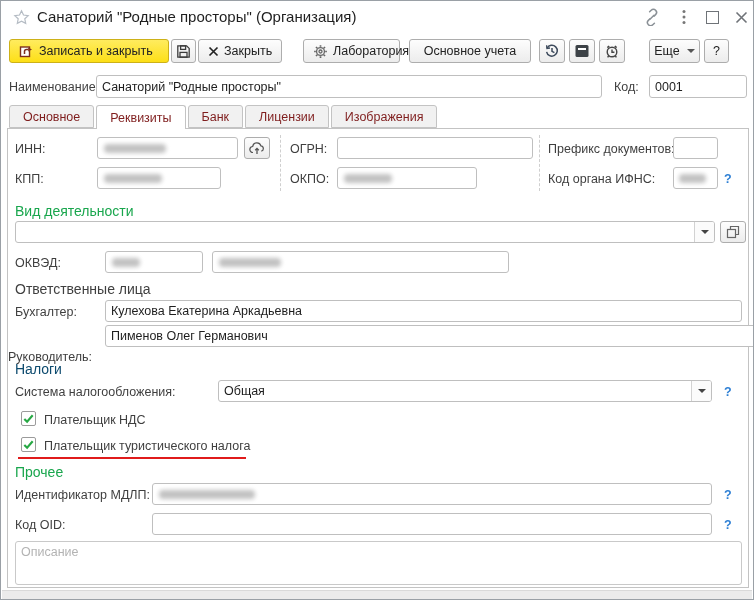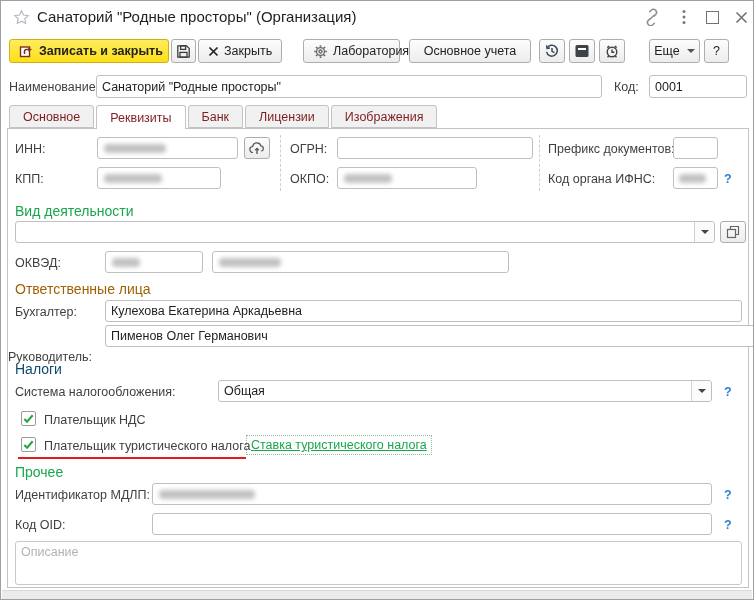--- a/index.html
+++ b/index.html
@@ -7,21 +7,21 @@
   #win{position:relative;width:754px;height:600px;box-sizing:border-box;border:1px solid #9aa0a6;background:#fff;overflow:hidden;}
   .abs{position:absolute;}
   
   .title{font-size:15px;color:#1f1f1f;white-space:nowrap;}
   .winbtn{display:flex;align-items:center;justify-content:center;width:22px;height:20px;cursor:default;}
   
   .btn{position:absolute;top:38px;height:24px;display:inline-flex;align-items:center;gap:5px;padding:0 9px;
        border:1px solid #adadad;border-radius:3px;background:linear-gradient(#fdfdfd,#ececec);
        font-size:12.5px;color:#222;box-sizing:border-box;white-space:nowrap;}
   .btn.icononly{padding:0;justify-content:center;}
-  .btn.yellow{background:linear-gradient(#ffec5f,#fddf17);border-color:#cdb118;font-weight:bold;}
+  .btn.yellow{background:linear-gradient(#ffec5f,#fddf17);border-color:#cdb118;font-weight:normal;}
   .caret{width:0;height:0;border-left:4px solid transparent;border-right:4px solid transparent;border-top:4px solid #555;display:inline-block;margin-left:2px;}
   
   .lbl{font-size:12.5px;color:#3f3f3f;white-space:nowrap;}
   .inp{position:absolute;height:22px;box-sizing:border-box;border:1px solid #bfbfbf;border-radius:3px;
        padding:0 5px;font-size:12.5px;color:#1e1e1e;background:#fff;font-family:inherit;outline:none;}
   .sect{font-size:14px;white-space:nowrap;}
   .blob{position:absolute;height:9px;border-radius:4px;background:#c2c2c2;filter:blur(2px);}
   .vdash{position:absolute;width:0;border-left:1px dashed #cfcfcf;}
   .help{font-size:12.5px;font-weight:bold;text-decoration:none;cursor:pointer;}
   .combo-dd{position:absolute;top:0;right:0;width:19px;height:20px;border-left:1px solid #d2d2d2;display:flex;align-items:center;justify-content:center;background:#fbfbfb;border-radius:0 2px 2px 0;}
@@ -227,21 +227,21 @@
       </span>
     </span>
     <span class="abs lbl" style="left:7px;top:127px;">ОКВЭД:</span>
     <span class="inp" style="left:97px;top:122px;width:98px;">
       <span class="blob" style="left:6px;top:6px;width:28px;"></span>
     </span>
     <span class="inp" style="left:204px;top:122px;width:297px;">
       <span class="blob" style="left:6px;top:6px;width:62px;"></span>
     </span>
 
-    <div class="abs sect" style="left:7px;top:152px;color:#a16207;">Ответственные лица</div>
+    <div class="abs sect" style="left:7px;top:152px;color:#404040;">Ответственные лица</div>
     <span class="abs lbl" style="left:7px;top:176px;">Бухгалтер:</span>
     <input class="inp" style="left: 97px; top: 171px; width: 637px;" value="Кулехова Екатерина Аркадьевна">
     <span class="abs lbl" style="left:0;top:206px;margin-top:15px;">Руководитель:</span>
     <input class="inp" style="left: 97px; top: 196px; width: 733px;" value="Пименов Олег Германович">
 
     <div class="abs sect" style="left:7px;top:232px;color:#0c4a6e;">Налоги</div>
     <span class="abs lbl" style="left:7px;top:256px;">Система налогообложения:</span>
     <span class="inp" style="left:210px;top:251px;width:494px;">
       <input style="position: absolute; left: 0px; top: 0px; width: 468px; height: 20px; border: none; outline: none; padding: 0px 5px; font-style: inherit; font-variant: inherit; font-weight: inherit; font-stretch: inherit; line-height: inherit; font-family: inherit; font-optical-sizing: inherit; font-size-adjust: inherit; font-kerning: inherit; font-feature-settings: inherit; font-variation-settings: inherit; font-size: 12.5px; color: rgb(30, 30, 30); background: transparent;" value="Общая">
       <span class="combo-dd">
@@ -257,21 +257,20 @@
     </span>
     <span class="abs lbl" style="left:36px;top:284px;">Плательщик НДС</span>
 
     <span class="chk" style="left:13px;top:308px;">
       <svg width="13" height="13" viewBox="0 0 14 14">
           <path d="M2.5 7.5 L5.5 10.5 L11.5 3.5" stroke="#27a844" stroke-width="2.3" fill="none"></path>
         </svg>
     </span>
     <span class="abs lbl" style="left:36px;top:310px;">Плательщик туристического налога</span>
     <span class="redline" style="left:10px;top:328px;width:228px;"></span>
-    <a class="abs greenlink" style="left:238px;top:306px;color:#19a64d;">Ставка туристического налога</a>
 
     <div class="abs sect" style="left:7px;top:335px;color:#19a64d;">Прочее</div>
     <span class="abs lbl" style="left:7px;top:359px;">Идентификатор МДЛП:</span>
     <span class="inp" style="left:144px;top:354px;width:560px;">
       <span class="blob" style="left:6px;top:6px;width:96px;"></span>
     </span>
     <a class="abs help" style="left:716px;top:359px;color:#2d7fd4;">?</a>
 
     <span class="abs lbl" style="left:7px;top:389px;">Код OID:</span>
     <input class="inp" style="left: 144px; top: 384px; width: 560px;" value="">

